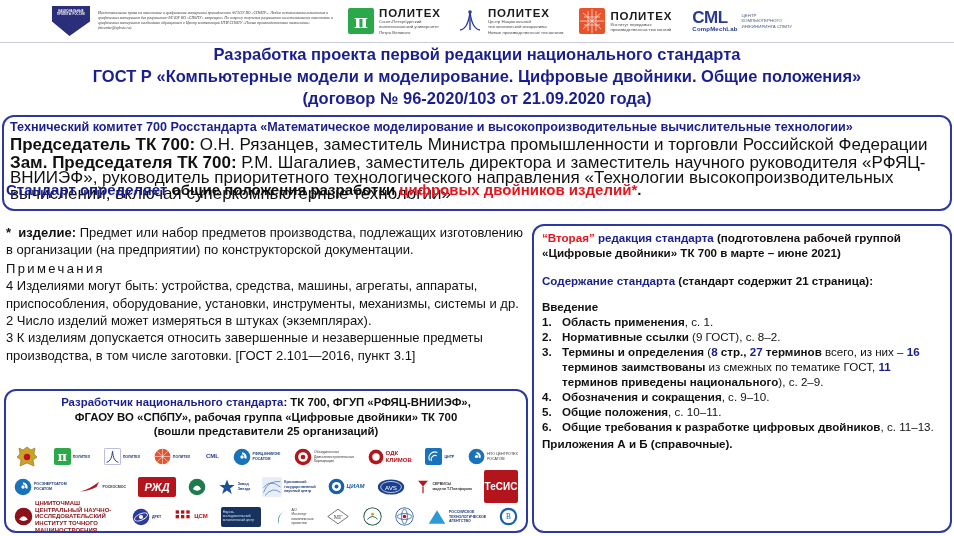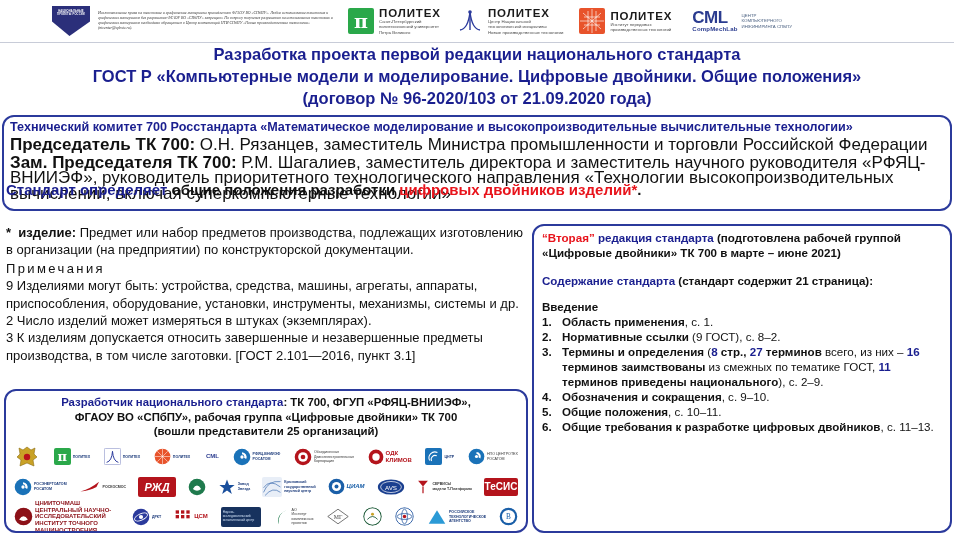--- a/index.html
+++ b/index.html
@@ -222,21 +222,21 @@
   <div class="defines">
     <span class="c-blue">Стандарт определяет</span><span class="c-black"> общие положения разработки </span><span class="c-red">цифровых двойников изделий</span><span class="c-red">*</span><span class="c-black">.</span>
   </div>
 
   <div class="def">
     <div>
       <b>*</b>&nbsp;
       <b>изделие:</b><span> Предмет или набор предметов производства, подлежащих изготовлению в организации (на предприятии) по конструкторской документации.</span>
     </div>
     <div class="prim">Примечания</div>
-    <div class="note">9 Изделиями могут быть: устройства, средства, машины, агрегаты, аппараты, приспособления, оборудование, установки, инструменты, механизмы, системы и др.</div>
+    <div class="note">4 Изделиями могут быть: устройства, средства, машины, агрегаты, аппараты, приспособления, оборудование, установки, инструменты, механизмы, системы и др.</div>
     <div class="note">2 Число изделий может измеряться в штуках (экземплярах).</div>
     <div class="note">3 К изделиям допускается относить завершенные и незавершенные предметы производства, в том числе заготовки. [ГОСТ 2.101—2016, пункт 3.1]</div>
   </div>
 
   <div class="rbox dev-box">
     <div class="dev-t">
       <span class="bl">Разработчик национального стандарта</span><span>: ТК 700, ФГУП «РФЯЦ-ВНИИЭФ»,</span>
     </div>
     <div class="dev-t">ФГАОУ ВО «СПбПУ», рабочая группа «Цифровые двойники» ТК 700</div>
     <div class="dev-t">(вошли представители 25 организаций)</div>
@@ -385,21 +385,21 @@
         </div>
         <div class="chip">
           <svg class="ch-ico" width="14" height="16" viewBox="0 0 20 26">
             <path d="M2 3 h16 l-8 9 z" fill="#b4141c"></path>
             <path d="M10 12 v11" stroke="#b4141c" stroke-width="2"></path>
           </svg>
           <div class="ch-tx" style="white-space:pre-line;color:#333;">СЕРВИСЫ
 модели Т-Платформы</div>
         </div>
         <div class="chip">
-          <div class="ch-ico" style="width:34px;height:18px;background:#b4141c;display:flex;align-items:center;justify-content:center;">
+          <div class="ch-ico" style="width:34px;height:33px;background:#b4141c;display:flex;align-items:center;justify-content:center;">
             <span style="color:#fff;font-size:10px;font-weight:bold;">ТеСИС</span>
           </div>
         </div>
       </div>
 
       <div class="lg-row">
         <div class="chip">
           <svg class="ch-ico circ" width="19" height="19" viewBox="0 0 26 26">
             <circle cx="13" cy="13" r="12" fill="#8c1118"></circle>
             <path d="M7 17 q6-9 12 0 q-6 4-12 0z" fill="#fff"></path>
@@ -515,15 +515,16 @@
       <li>
         <span class="num">5.</span>
         <span class="body"><b>Общие положения</b><span>, с. 10–11.</span></span>
       </li>
       <li>
         <span class="num">6.</span>
         <span class="body"><b>Общие требования к разработке цифровых двойников</b><span>, с. 11–13.</span></span>
       </li>
     </ul>
 
+    <div class="rb-app">Приложения А и Б (справочные).</div>
   </div>
 
 </div>
 
 </body></html>

